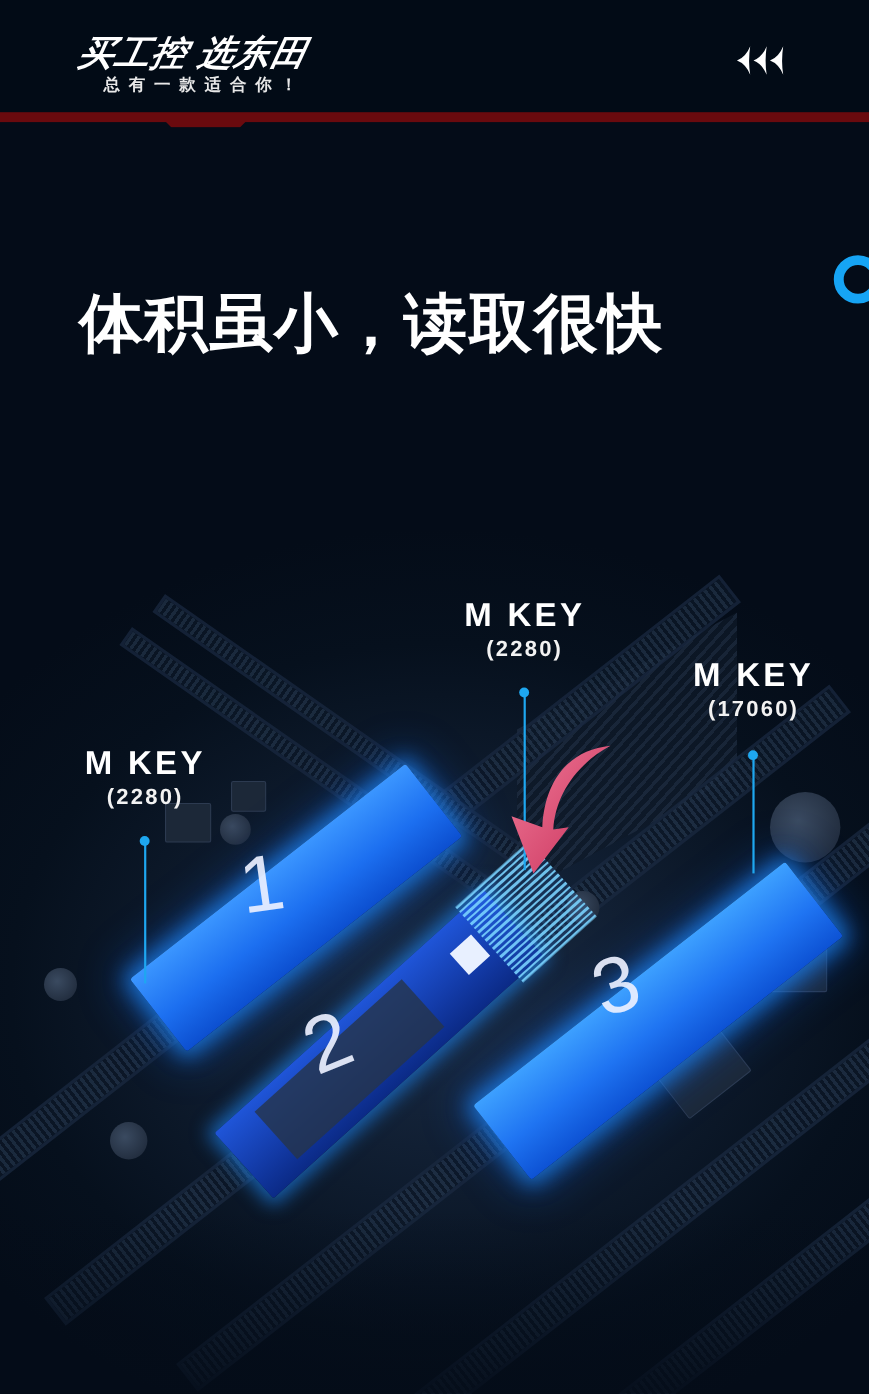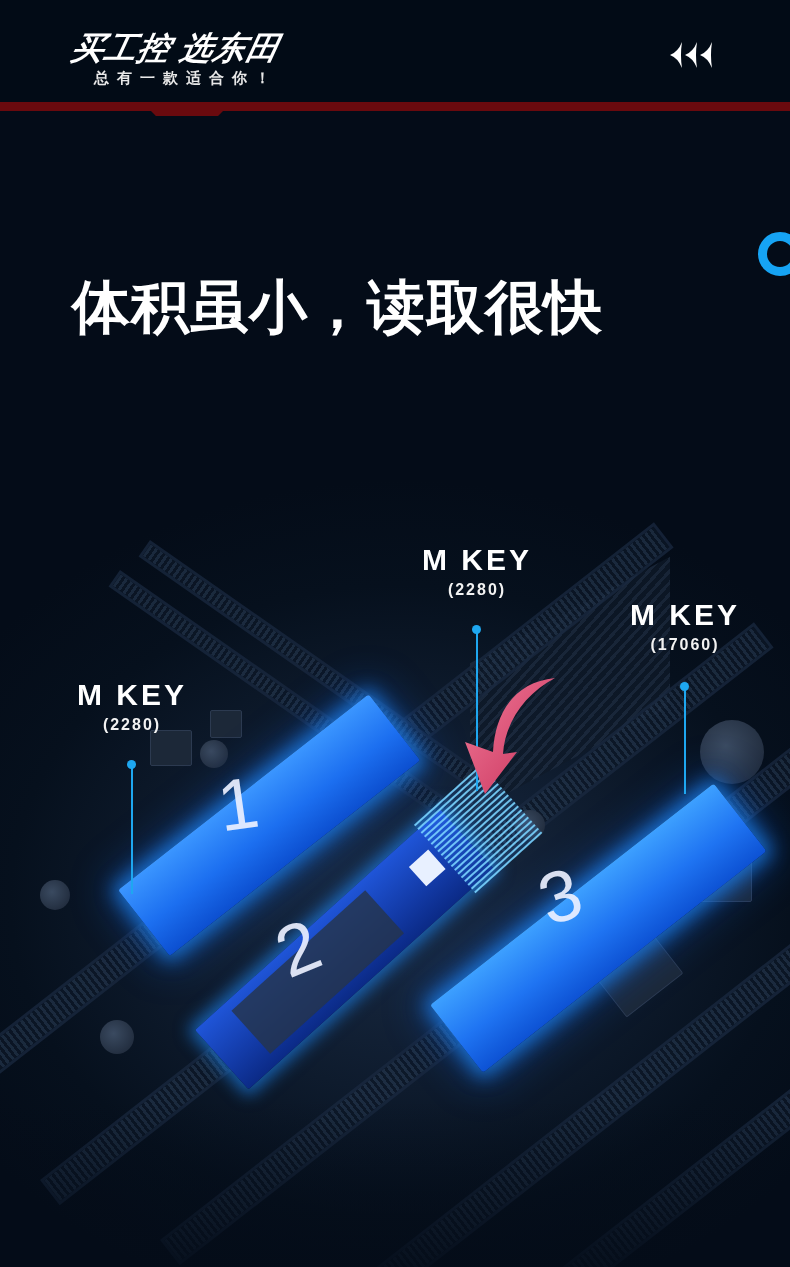--- a/index.html
+++ b/index.html
@@ -11,21 +11,21 @@
   .header { position:absolute; left:0; top:0; width:790px; height:102px; background:#020b16; }
   .logo-main { position:absolute; left:72px; top:30px; color:#fff; font-size:32px; font-weight:bold; font-style:italic; letter-spacing:1px; transform:skewX(-12deg); line-height:36px; }
   .logo-sub { position:absolute; left:94px; top:68px; color:#e8e8e8; font-size:15px; letter-spacing:8px; line-height:20px;font-weight:bold; }
   .back-icon { position:absolute; left:668px; top:40px; width:50px; height:30px; cursor:pointer; }
   .red-bar { position:absolute; left:0; top:102px; width:790px; height:9px; background:#6a0a0e; }
   .red-tab { position:absolute; left:150px; top:110px; width:74px; height:6px; background:#6a0a0e; clip-path:polygon(0 0,100% 0,92% 100%,8% 100%); }
 
   
   .title { position:absolute; left:72px; color:#fff; font-size:58px; font-weight:bold; line-height:70px; letter-spacing:1px; }
   .title.l1 { top:200px; }
-  .title.l2 { top:272px; }
+  .title.l2 { top:260px; }
   .subtitle { position:absolute; left:72px; top:398px; color:#f0f0f0; font-size:21px; line-height:30px; }
   .ring { position:absolute; left:758px; top:232px; width:44px; height:44px; border:9px solid #16a4f4; border-radius:50%; box-sizing:border-box; }
 
   
   .board { position:absolute; left:0; top:480px; width:790px; height:787px; overflow:hidden; }
   .pcie { position:absolute; height:26px; width:900px; background:repeating-linear-gradient(90deg,#223349 0 3px,#0d1828 3px 6px); border:3px solid #1a2940; transform-origin:0 0; opacity:.75; }
   .chip { position:absolute; background:#1c2838; border:1px solid #2c3a50; border-radius:2px; }
   .cap { position:absolute; border-radius:50%; background:radial-gradient(circle at 40% 40%, #3a4a60, #1a2434); }
   .heatsink { position:absolute; left:470px; top:130px; width:200px; height:150px; background:repeating-linear-gradient(150deg,#1e2c40 0 4px,#0e1928 4px 10px); transform:skewY(-28deg); opacity:.75; }
 
@@ -41,21 +41,21 @@
   .ssd-chip { position:absolute; left:268px; top:22px; width:26px; height:26px; background:#e8f0ff; }
   .ssd-beam { position:absolute; left:300px; top:-6px; width:90px; height:92px; background:repeating-linear-gradient(180deg,rgba(120,210,255,.9) 0 2px,rgba(40,140,255,.15) 2px 5px); filter:blur(.6px); }
   .slot-num { position:absolute; color:rgba(235,240,255,.92); font-size:72px; font-weight:normal; line-height:72px; }
   .num1 { left:218px; top:768px; transform:rotate(-8deg); }
   .num2 { left:278px; top:912px; transform:rotate(-22deg); }
   .num3 { left:540px; top:860px; transform:rotate(-18deg); }
 
   
   .callout { position:absolute; text-align:center; color:#fff;font-weight:bold; }
   .callout .key { font-size:30px; letter-spacing:3px; line-height:34px; }
-  .callout .size { font-size:16px; letter-spacing:2px; line-height:26px; color:#f2f2f2; }
+  .callout .size { font-size:20px; letter-spacing:2px; line-height:26px; color:#f2f2f2; }
   .lead { position:absolute; width:2px; background:#1ea7f0; }
   .dot { position:absolute; width:9px; height:9px; border-radius:50%; background:#1ea7f0; }
 
   .arrow { position:absolute; left:455px; top:672px; width:110px; height:125px; }
   .bottom-fade { position:absolute; left:0; top:1100px; width:790px; height:167px; background:linear-gradient(180deg,rgba(4,12,24,0),rgba(4,12,24,.85)); }
 </style>
 </head>
 <body>
 
 <div class="page">

